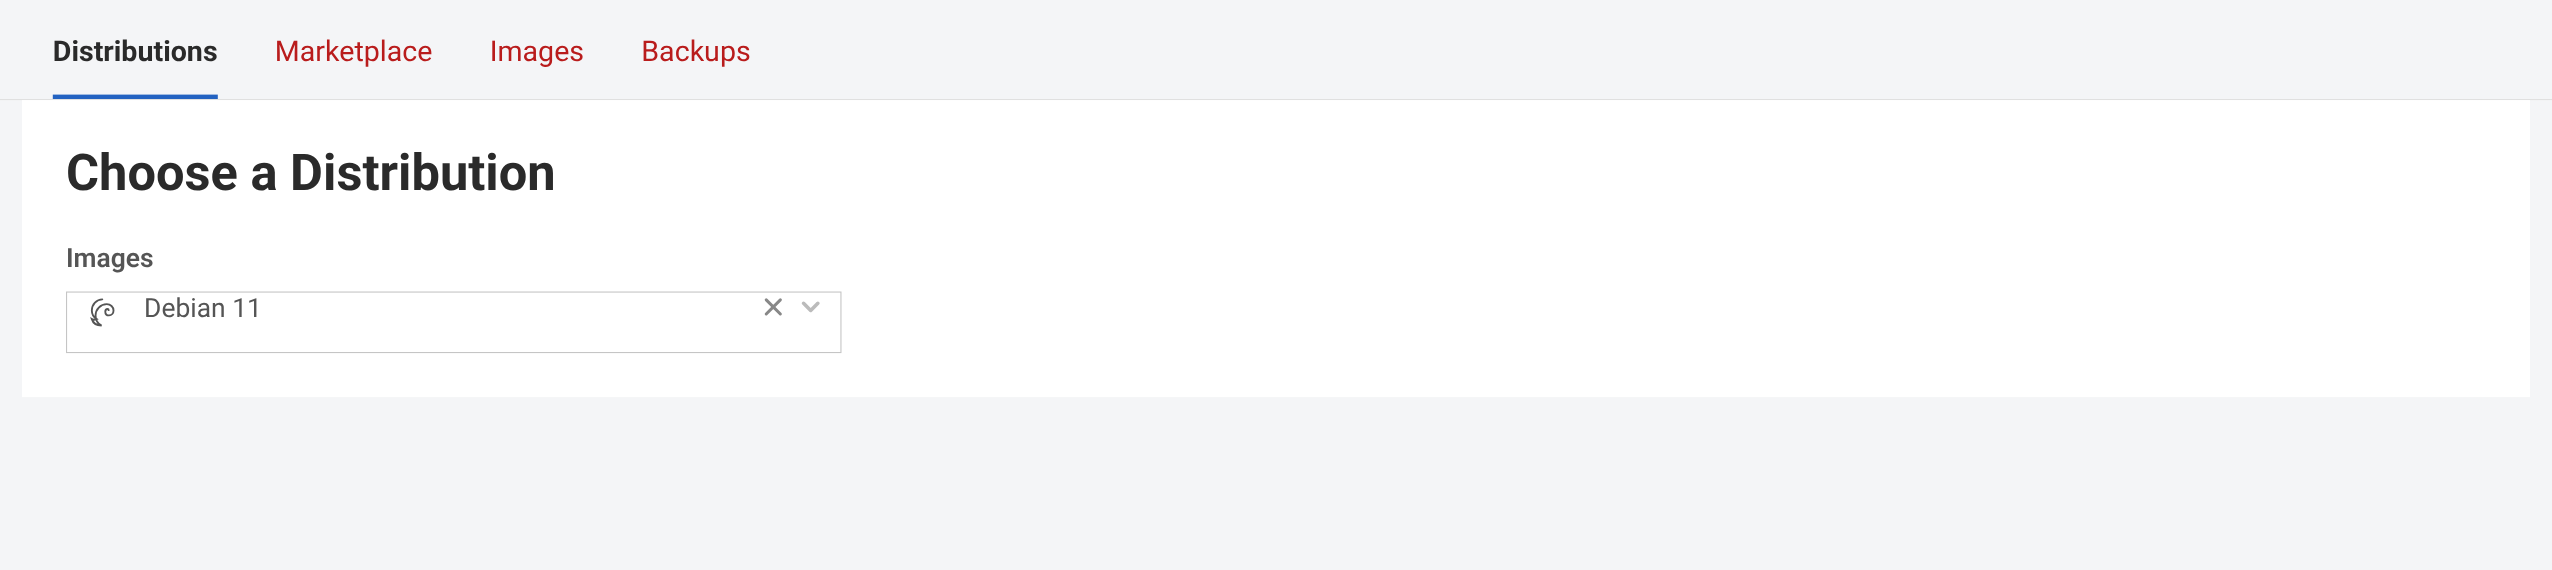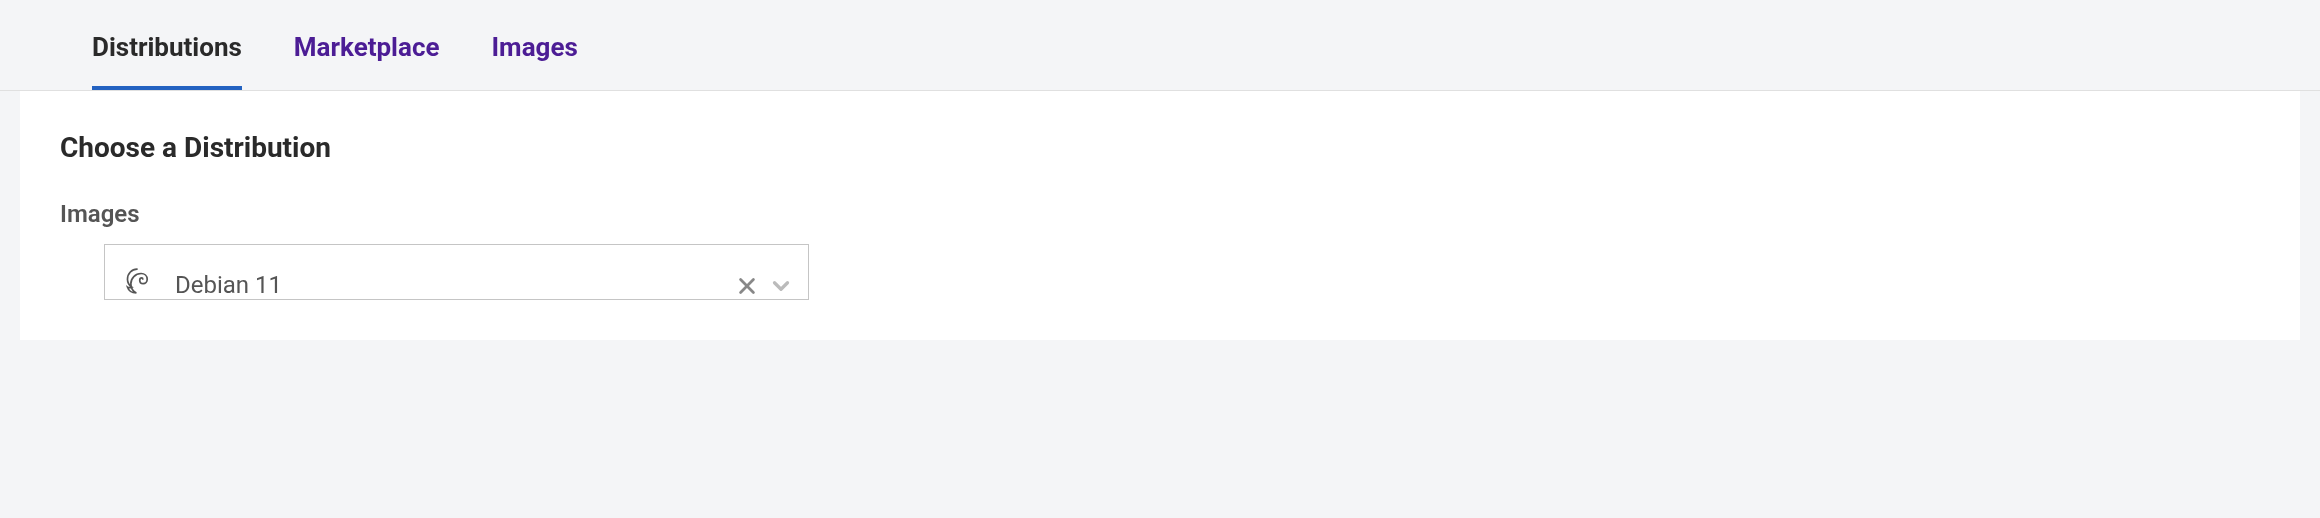--- a/index.html
+++ b/index.html
@@ -14,59 +14,57 @@
       height: 518px;
     }
     .tabs {
       display: flex;
       gap: 52px;
       padding: 32px 48px 0 48px;
       border-bottom: 1px solid #e0e0e0;
     }
     .tab {
       font-size: 26px;
-      font-weight: 700;
+      font-weight: 400;
       padding-bottom: 24px;
       cursor: pointer;
-      color: #4c1d95;
+      color: #b91c1c;
       border-bottom: 4px solid transparent;
     }
     .tab.active {
       color: #2a2a2a;
       font-weight: 700;
       border-bottom: 4px solid #2362c1;
-      margin-left: 44px;
     }
     .content {
       background: #ffffff;
       margin: 0 20px;
       padding: 40px;
     }
     .section-title {
-      font-size: 28px;
+      font-size: 46px;
       font-weight: 700;
       color: #2a2a2a;
       margin-bottom: 36px;
     }
     .field-label {
       font-size: 24px;
       font-weight: 600;
       color: #555555;
       margin-bottom: 16px;
     }
     .select-box {
       display: flex;
-      align-items: flex-end;
+      align-items: flex-start;
       border: 1px solid #c5c5c5;
       background: #ffffff;
       width: 705px;
       height: 56px;
       padding: 0 14px;
       cursor: pointer;
-      margin-left: 44px;
     }
     .select-icon {
       width: 36px;
       height: 36px;
       margin-right: 20px;
       display: flex;
       align-items: center;
       justify-content: center;
     }
     .select-value {
@@ -86,20 +84,21 @@
       align-items: center;
     }
   </style>
 </head>
 <body>
 
 <div class="tabs">
   <div class="tab active">Distributions</div>
   <div class="tab">Marketplace</div>
   <div class="tab">Images</div>
+  <div class="tab">Backups</div>
 </div>
 
 <div class="content">
   <h2 class="section-title">Choose a Distribution</h2>
   <div>
     <div class="field-label">Images</div>
     <div class="select-box">
       <div class="select-icon">
         <svg width="34" height="34" viewBox="0 0 100 100" fill="none">
           <path d="M 50 15 C 35 15 22 28 22 45 C 22 55 27 63 35 68 C 30 70 25 70 22 68 C 25 78 35 85 48 85 C 38 80 32 70 32 58 C 32 42 45 28 62 28 C 72 28 80 35 80 45 C 80 52 75 58 68 58 C 62 58 58 54 58 48 C 58 44 60 41 64 41 C 66 41 67 42 67 44" stroke="#555" stroke-width="5" fill="none" stroke-linecap="round"></path>

